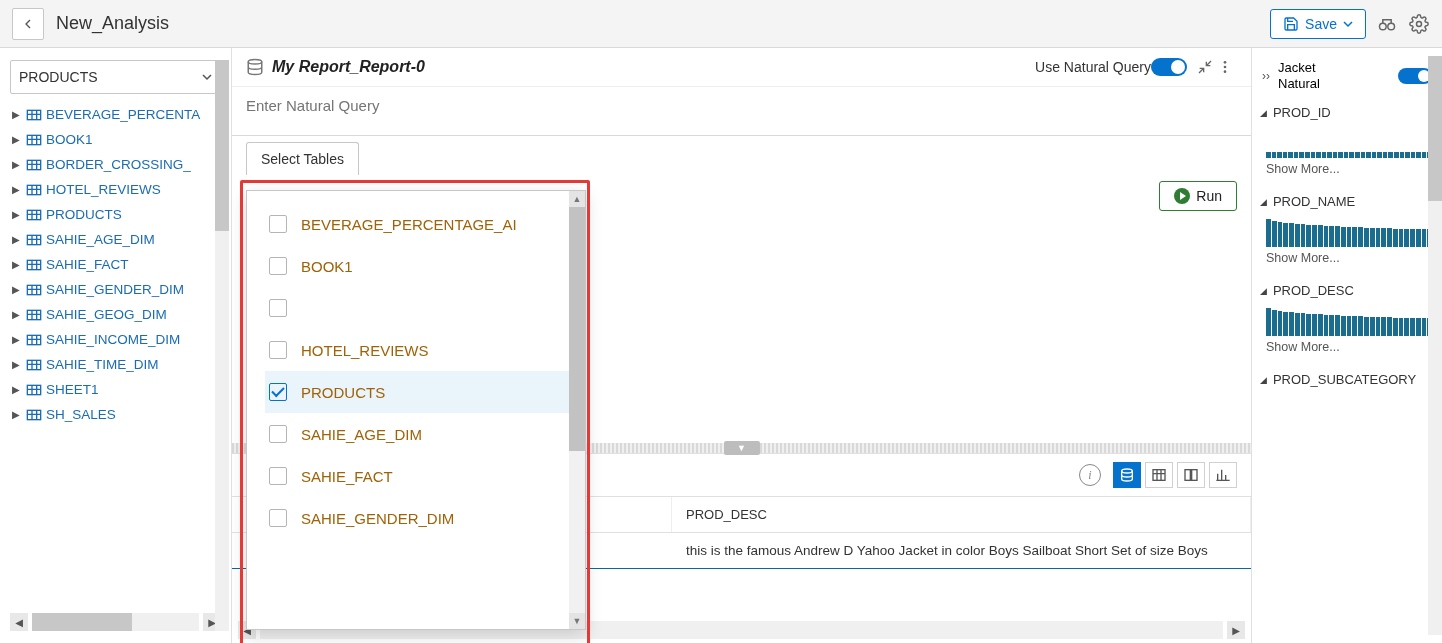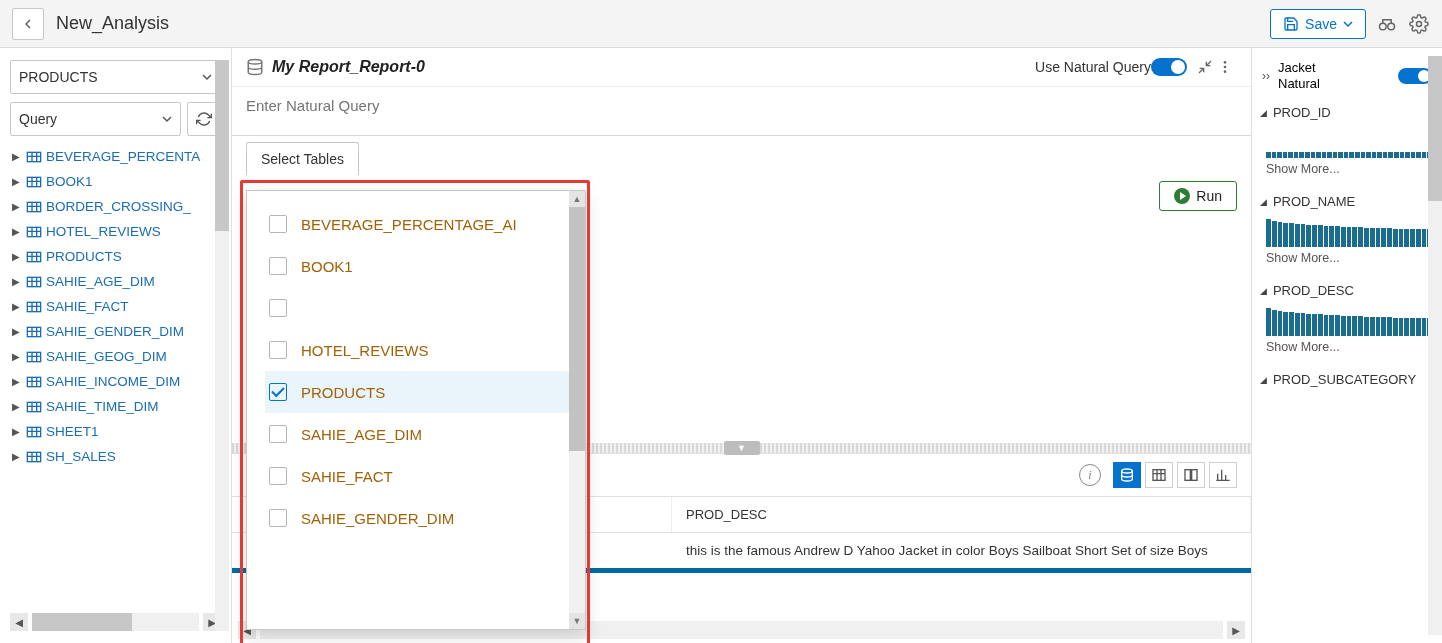--- a/index.html
+++ b/index.html
@@ -72,21 +72,21 @@
 .splitter-bar { height:10px; background:repeating-linear-gradient(90deg,#d9d9d9,#d9d9d9 2px,#f0f0f0 2px,#f0f0f0 4px); position:relative; margin-top:auto;}
 .splitter-handle{ position:absolute; left:50%; transform:translateX(-50%); top:-2px; width:36px; height:14px; background:#bdbdbd; border-radius:2px; display:flex; align-items:center; justify-content:center; color:#fff; font-size:9px;}
 
 .results { height:190px; display:flex; flex-direction:column; border-top:1px solid #e0e0e0;}
 .results-toolbar{ display:flex; justify-content:flex-end; align-items:center; padding:8px 14px; gap:4px;}
 .info-ic{ width:22px; height:22px; border:1.5px solid #888; border-radius:50%; color:#888; display:flex; align-items:center; justify-content:center; font-size:12px; font-style:italic; font-family:serif; margin-right:8px; cursor:pointer;}
 .view-btn{ width:28px; height:26px; border:1px solid #d0d0d0; display:flex; align-items:center; justify-content:center; cursor:pointer; color:#555;}
 .view-btn.active{ background:#0572ce; border-color:#0572ce; color:#fff;}
 .grid-header{ display:flex; border-top:1px solid #e0e0e0; border-bottom:1px solid #e0e0e0; font-size:13px; color:#333;}
 .grid-header .cell{ padding:10px 14px; border-right:1px solid #eee;}
-.grid-row{ display:flex; font-size:13.5px; color:#333; border-bottom:5px solid #0369a1;}
+.grid-row{ display:flex; font-size:13.5px; color:#333; border-bottom:1px solid #0369a1;}
 .grid-row .cell{ padding:10px 14px; white-space:nowrap; overflow:hidden;}
 .bottom-scroll{ display:flex; gap:4px; padding:4px 6px;}
 .bottom-scroll .arrow{ width:18px; height:18px; background:#e8e8e8; display:flex; align-items:center; justify-content:center; font-size:10px; color:#555;}
 .bottom-scroll .track{ flex:1; height:18px; background:#f0f0f0;}
 
 
 .right-panel { width:190px; background:#fff; display:flex; flex-direction:column; font-size:13px; padding:8px 6px; position:relative;}
 .facet-hdr{ display:flex; align-items:center; gap:8px; padding:4px 4px 10px;}
 .facet-hdr .chev{ color:#555; font-size:12px;}
 .sm-toggle{ width:34px; height:16px; background:#0572ce; border-radius:8px; position:relative; margin-left:auto; cursor:pointer;}
@@ -142,34 +142,20 @@
 
   <div class="left-panel">
     <div class="select-row">
       <div class="fake-select">
         <span>PRODUCTS</span>
         <svg width="10" height="10" viewBox="0 0 10 10">
             <path d="M1 3l4 4 4-4" fill="none" stroke="#555" stroke-width="1.5"></path>
           </svg>
       </div>
     </div>
-    <div class="select-row">
-      <div class="fake-select">
-        <span>Query</span>
-        <svg width="10" height="10" viewBox="0 0 10 10">
-            <path d="M1 3l4 4 4-4" fill="none" stroke="#555" stroke-width="1.5"></path>
-          </svg>
-      </div>
-      <div class="refresh-btn">
-        <svg width="16" height="16" viewBox="0 0 24 24" fill="none" stroke="#555" stroke-width="2">
-            <path d="M23 4v6h-6M1 20v-6h6"></path>
-            <path d="M3.51 9a9 9 0 0114.85-3.36L23 10M1 14l4.64 4.36A9 9 0 0020.49 15"></path>
-          </svg>
-      </div>
-    </div>
     <div class="tree" id="tree">
         <div class="tree-item">
           <span class="tree-caret">▶</span>
           <svg class="table-icon" width="16" height="14" viewBox="0 0 24 20" fill="none" stroke="#1a6db3" stroke-width="2">
             <rect x="2" y="3" width="20" height="14"></rect>
             <path d="M2 9h20M9 3v14M16 3v14"></path>
           </svg>
           <span>BEVERAGE_PERCENTA</span>
         </div>
         <div class="tree-item">

